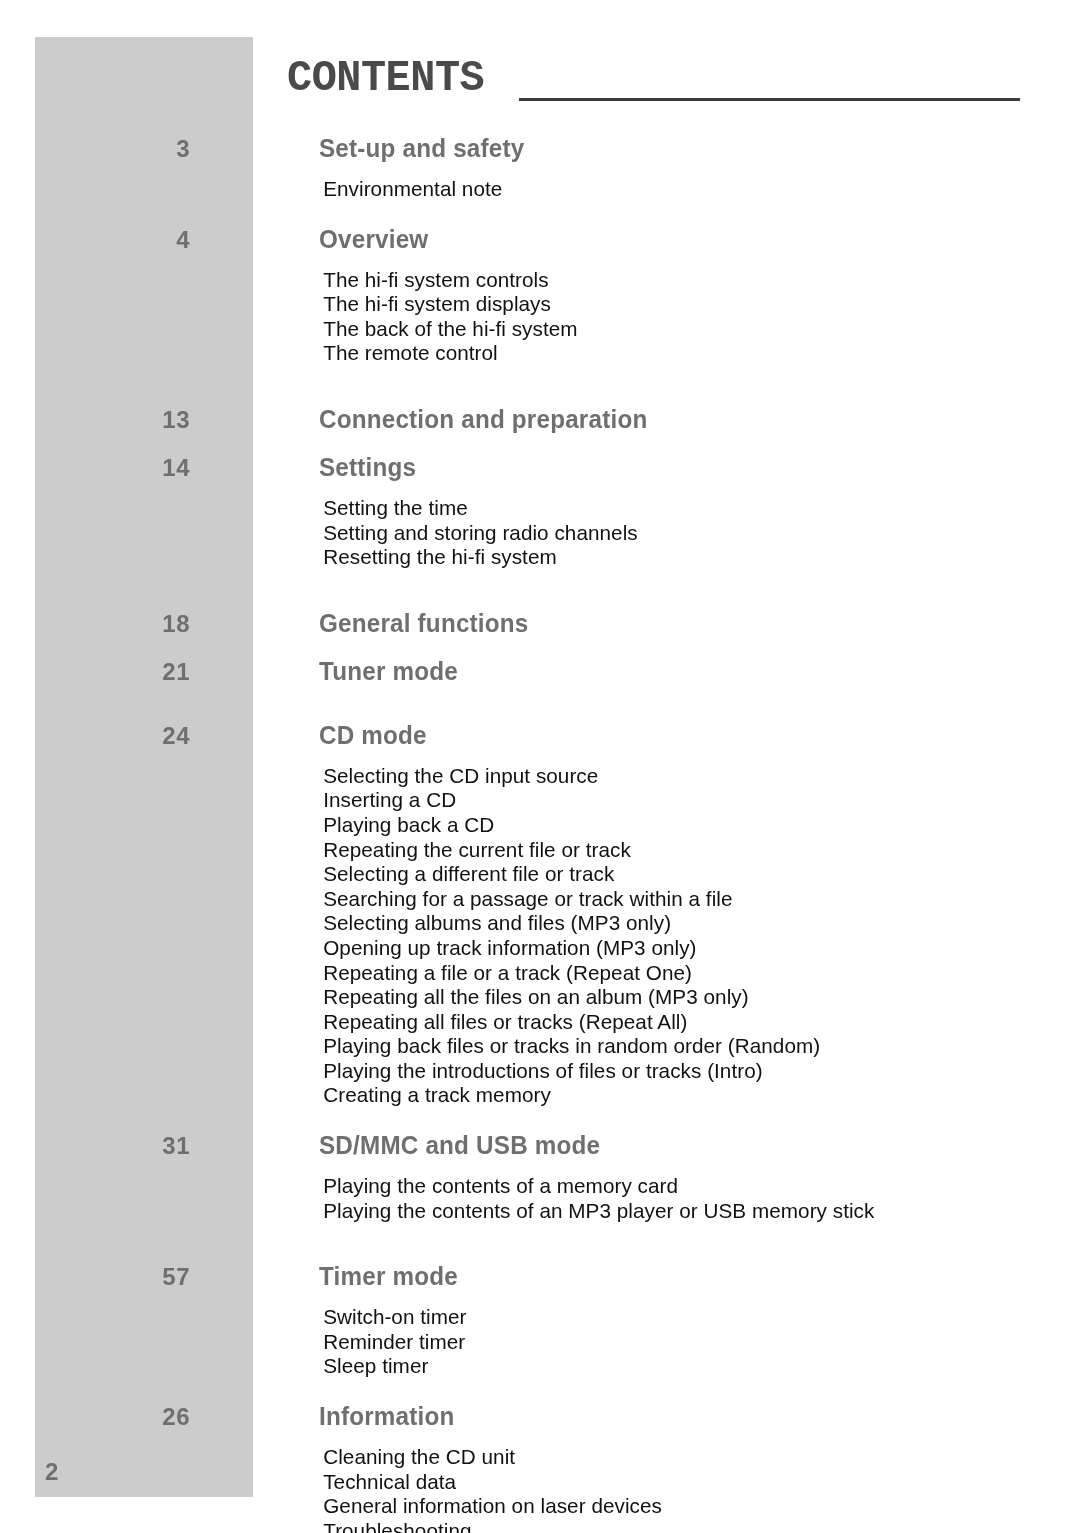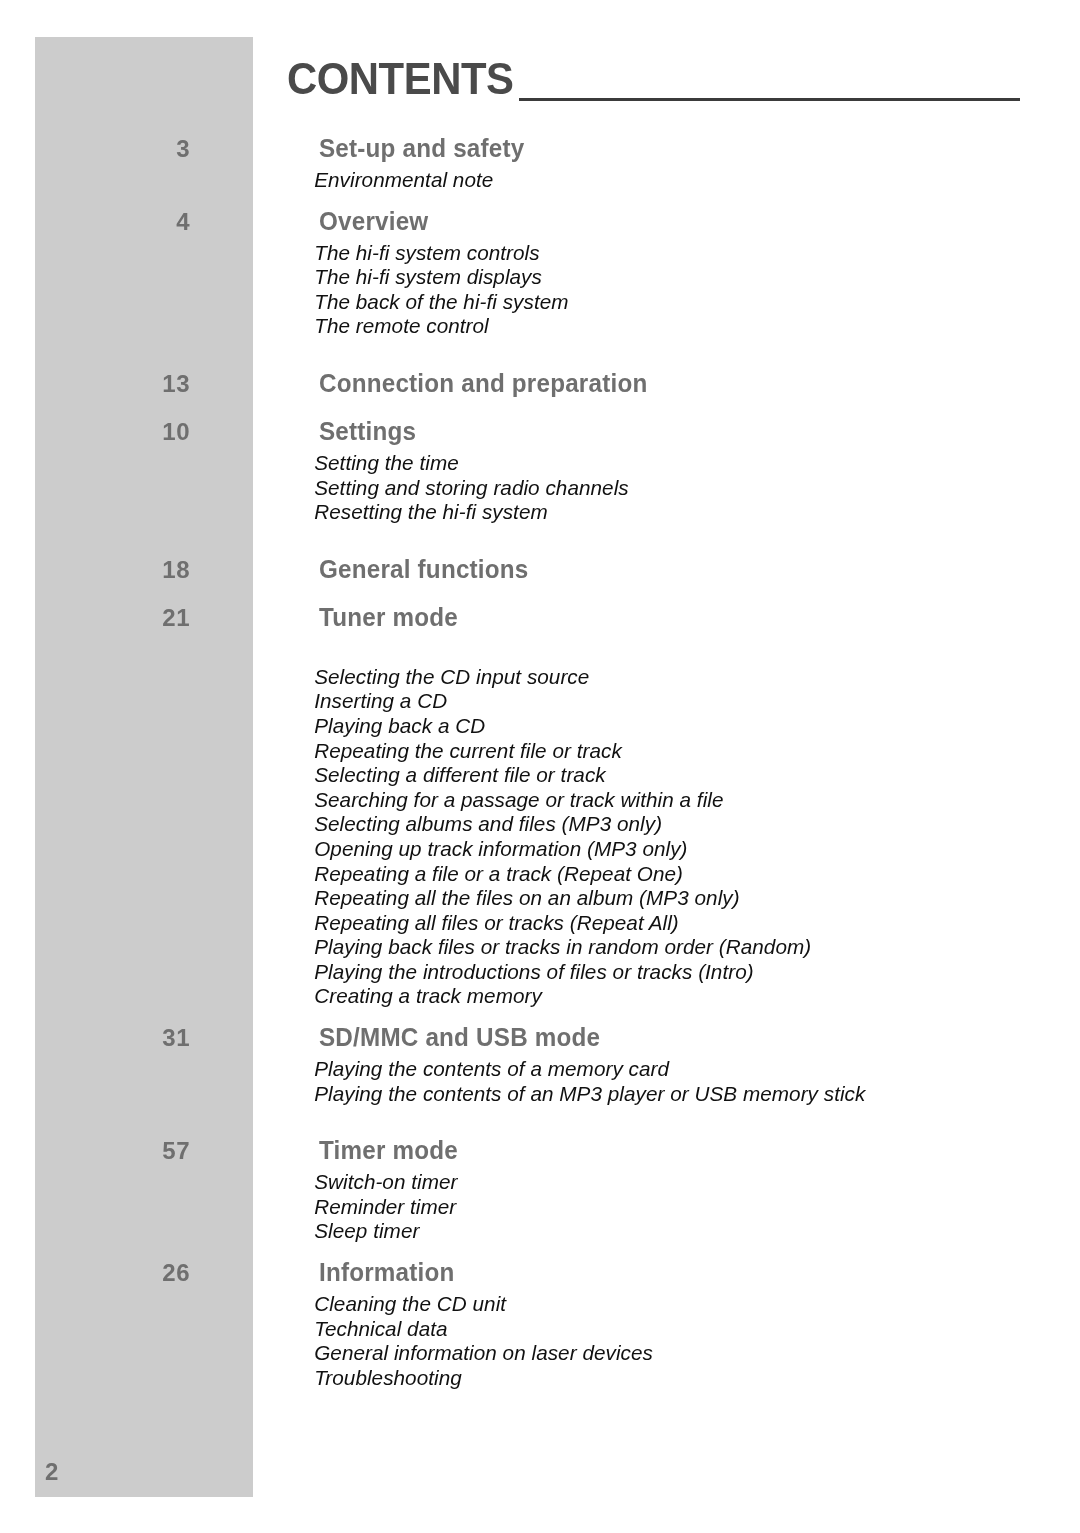--- a/index.html
+++ b/index.html
@@ -25,20 +25,21 @@
     background: #cccccc;
   }
 
   
   #title-row {
     position: absolute;
     left: 287px;
     top: 55px;
     width: 733px;
     height: 52px;
+    font-family: Liberation Mono, monospace;
   }
   #page-title {
     position: absolute;
     left: 0;
     top: 0;
     font-size: 45px;
     font-weight: bold;
     letter-spacing: -0.5px;
     color: #4a4a4a;
     line-height: 48px;
@@ -92,24 +93,23 @@
     font-weight: bold;
     color: #6f6f6f;
     line-height: 33px;
     letter-spacing: 0.2px;
     transform: scaleX(0.97);
     transform-origin: left center;
     white-space: nowrap;
   }
 
   .sub-list {
-    margin: 0;
+    margin: 9px;
     padding: 0;
     list-style: none;
-    font-style: italic;
   }
   .sub-item {
     margin: 0;
     padding: 0 0 0 319px;
     font-size: 21px;
     color: #111111;
     line-height: 24.6px;
     letter-spacing: 0.05px;
     transform: scaleX(0.985);
     transform-origin: left center;
@@ -163,21 +163,21 @@
     <div style="height: 28px;"></div>
     <div class="toc-group">
       <div class="group-head">
         <div class="group-page">13</div>
         <div class="group-title">Connection and preparation</div>
       </div>
     </div>
     <div style="height: 12px;"></div>
     <div class="toc-group">
       <div class="group-head">
-        <div class="group-page">10</div>
+        <div class="group-page">14</div>
         <div class="group-title">Settings</div>
       </div>
       <ul class="sub-list">
         <li class="sub-item">Setting the time</li>
         <li class="sub-item">Setting and storing radio channels</li>
         <li class="sub-item">Resetting the hi-fi system</li>
       </ul>
     </div>
     <div style="height: 28px;"></div>
     <div class="toc-group">
@@ -188,20 +188,24 @@
     </div>
     <div style="height: 12px;"></div>
     <div class="toc-group">
       <div class="group-head">
         <div class="group-page">21</div>
         <div class="group-title">Tuner mode</div>
       </div>
     </div>
     <div style="height: 28px;"></div>
     <div class="toc-group">
+      <div class="group-head">
+        <div class="group-page">24</div>
+        <div class="group-title">CD mode</div>
+      </div>
       <ul class="sub-list">
         <li class="sub-item">Selecting the CD input source</li>
         <li class="sub-item">Inserting a CD</li>
         <li class="sub-item">Playing back a CD</li>
         <li class="sub-item">Repeating the current file or track</li>
         <li class="sub-item">Selecting a different file or track</li>
         <li class="sub-item">Searching for a passage or track within a file</li>
         <li class="sub-item">Selecting albums and files (MP3 only)</li>
         <li class="sub-item">Opening up track information (MP3 only)</li>
         <li class="sub-item">Repeating a file or a track (Repeat One)</li>

